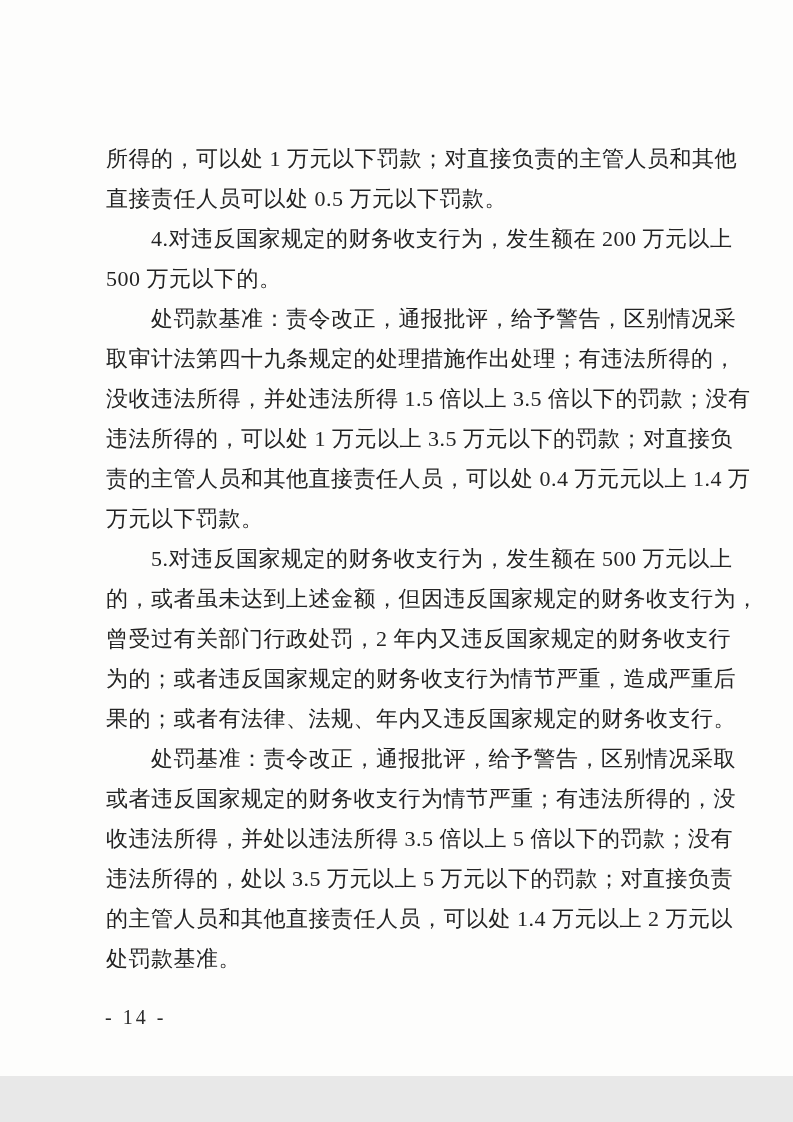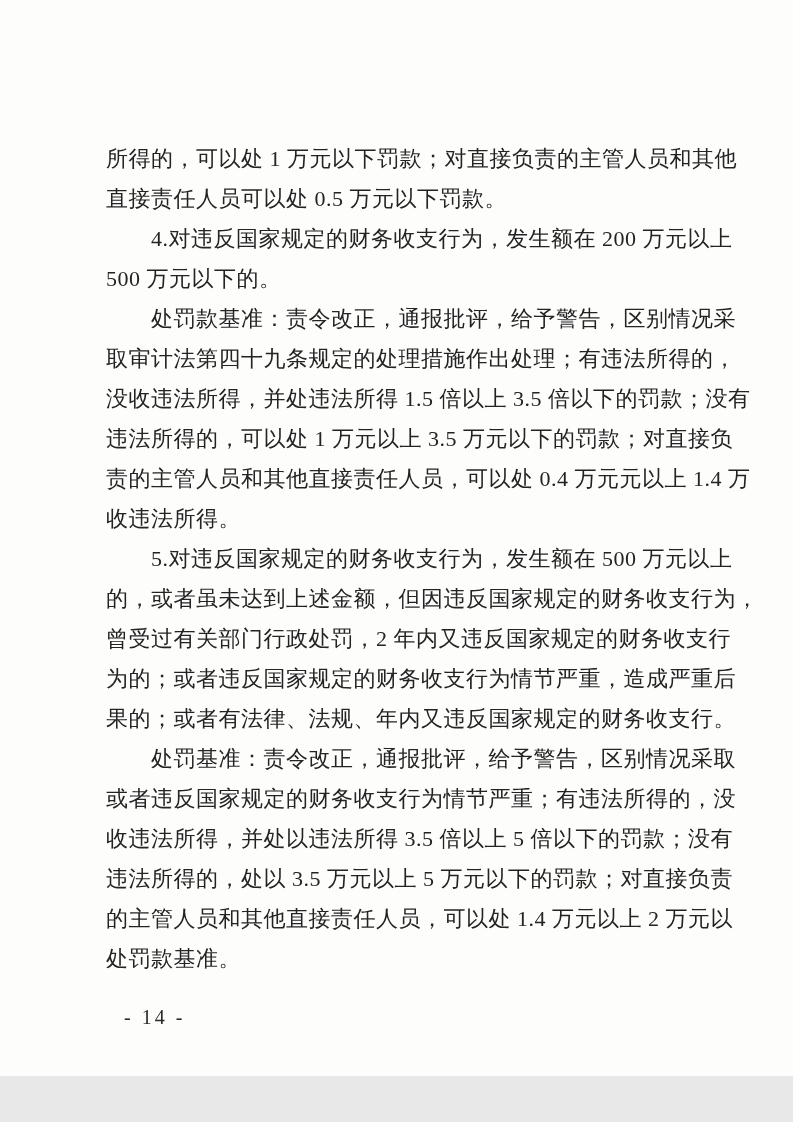--- a/index.html
+++ b/index.html
@@ -43,38 +43,37 @@
     -moz-text-align-last: left;
   }
   .page-number {
     position: absolute;
     left: 105px;
     top: 1003px;
     font-size: 20px;
     line-height: 28px;
     letter-spacing: 3px;
     color: #2a2a2a;
-    margin-left: 19px;
   }
 </style>
 </head>
 <body>
 
 <div class="page">
   <div class="text-block">
       <div class="line">所得的，可以处 1 万元以下罚款；对直接负责的主管人员和其他</div>
       <div class="line para-end">直接责任人员可以处 0.5 万元以下罚款。</div>
       <div class="line indent">4.对违反国家规定的财务收支行为，发生额在 200 万元以上</div>
       <div class="line para-end">500 万元以下的。</div>
       <div class="line indent">处罚款基准：责令改正，通报批评，给予警告，区别情况采</div>
       <div class="line">取审计法第四十九条规定的处理措施作出处理；有违法所得的，</div>
       <div class="line">没收违法所得，并处违法所得 1.5 倍以上 3.5 倍以下的罚款；没有</div>
       <div class="line">违法所得的，可以处 1 万元以上 3.5 万元以下的罚款；对直接负</div>
       <div class="line">责的主管人员和其他直接责任人员，可以处 0.4 万元元以上 1.4 万</div>
-      <div class="line para-end">收违法所得。</div>
+      <div class="line para-end">万元以下罚款。</div>
       <div class="line indent">5.对违反国家规定的财务收支行为，发生额在 500 万元以上</div>
       <div class="line">的，或者虽未达到上述金额，但因违反国家规定的财务收支行为，</div>
       <div class="line">曾受过有关部门行政处罚，2 年内又违反国家规定的财务收支行</div>
       <div class="line">为的；或者违反国家规定的财务收支行为情节严重，造成严重后</div>
       <div class="line">果的；或者有法律、法规、年内又违反国家规定的财务收支行。</div>
       <div class="line indent">处罚基准：责令改正，通报批评，给予警告，区别情况采取</div>
       <div class="line">或者违反国家规定的财务收支行为情节严重；有违法所得的，没</div>
       <div class="line">收违法所得，并处以违法所得 3.5 倍以上 5 倍以下的罚款；没有</div>
       <div class="line">违法所得的，处以 3.5 万元以上 5 万元以下的罚款；对直接负责</div>
       <div class="line">的主管人员和其他直接责任人员，可以处 1.4 万元以上 2 万元以</div>

